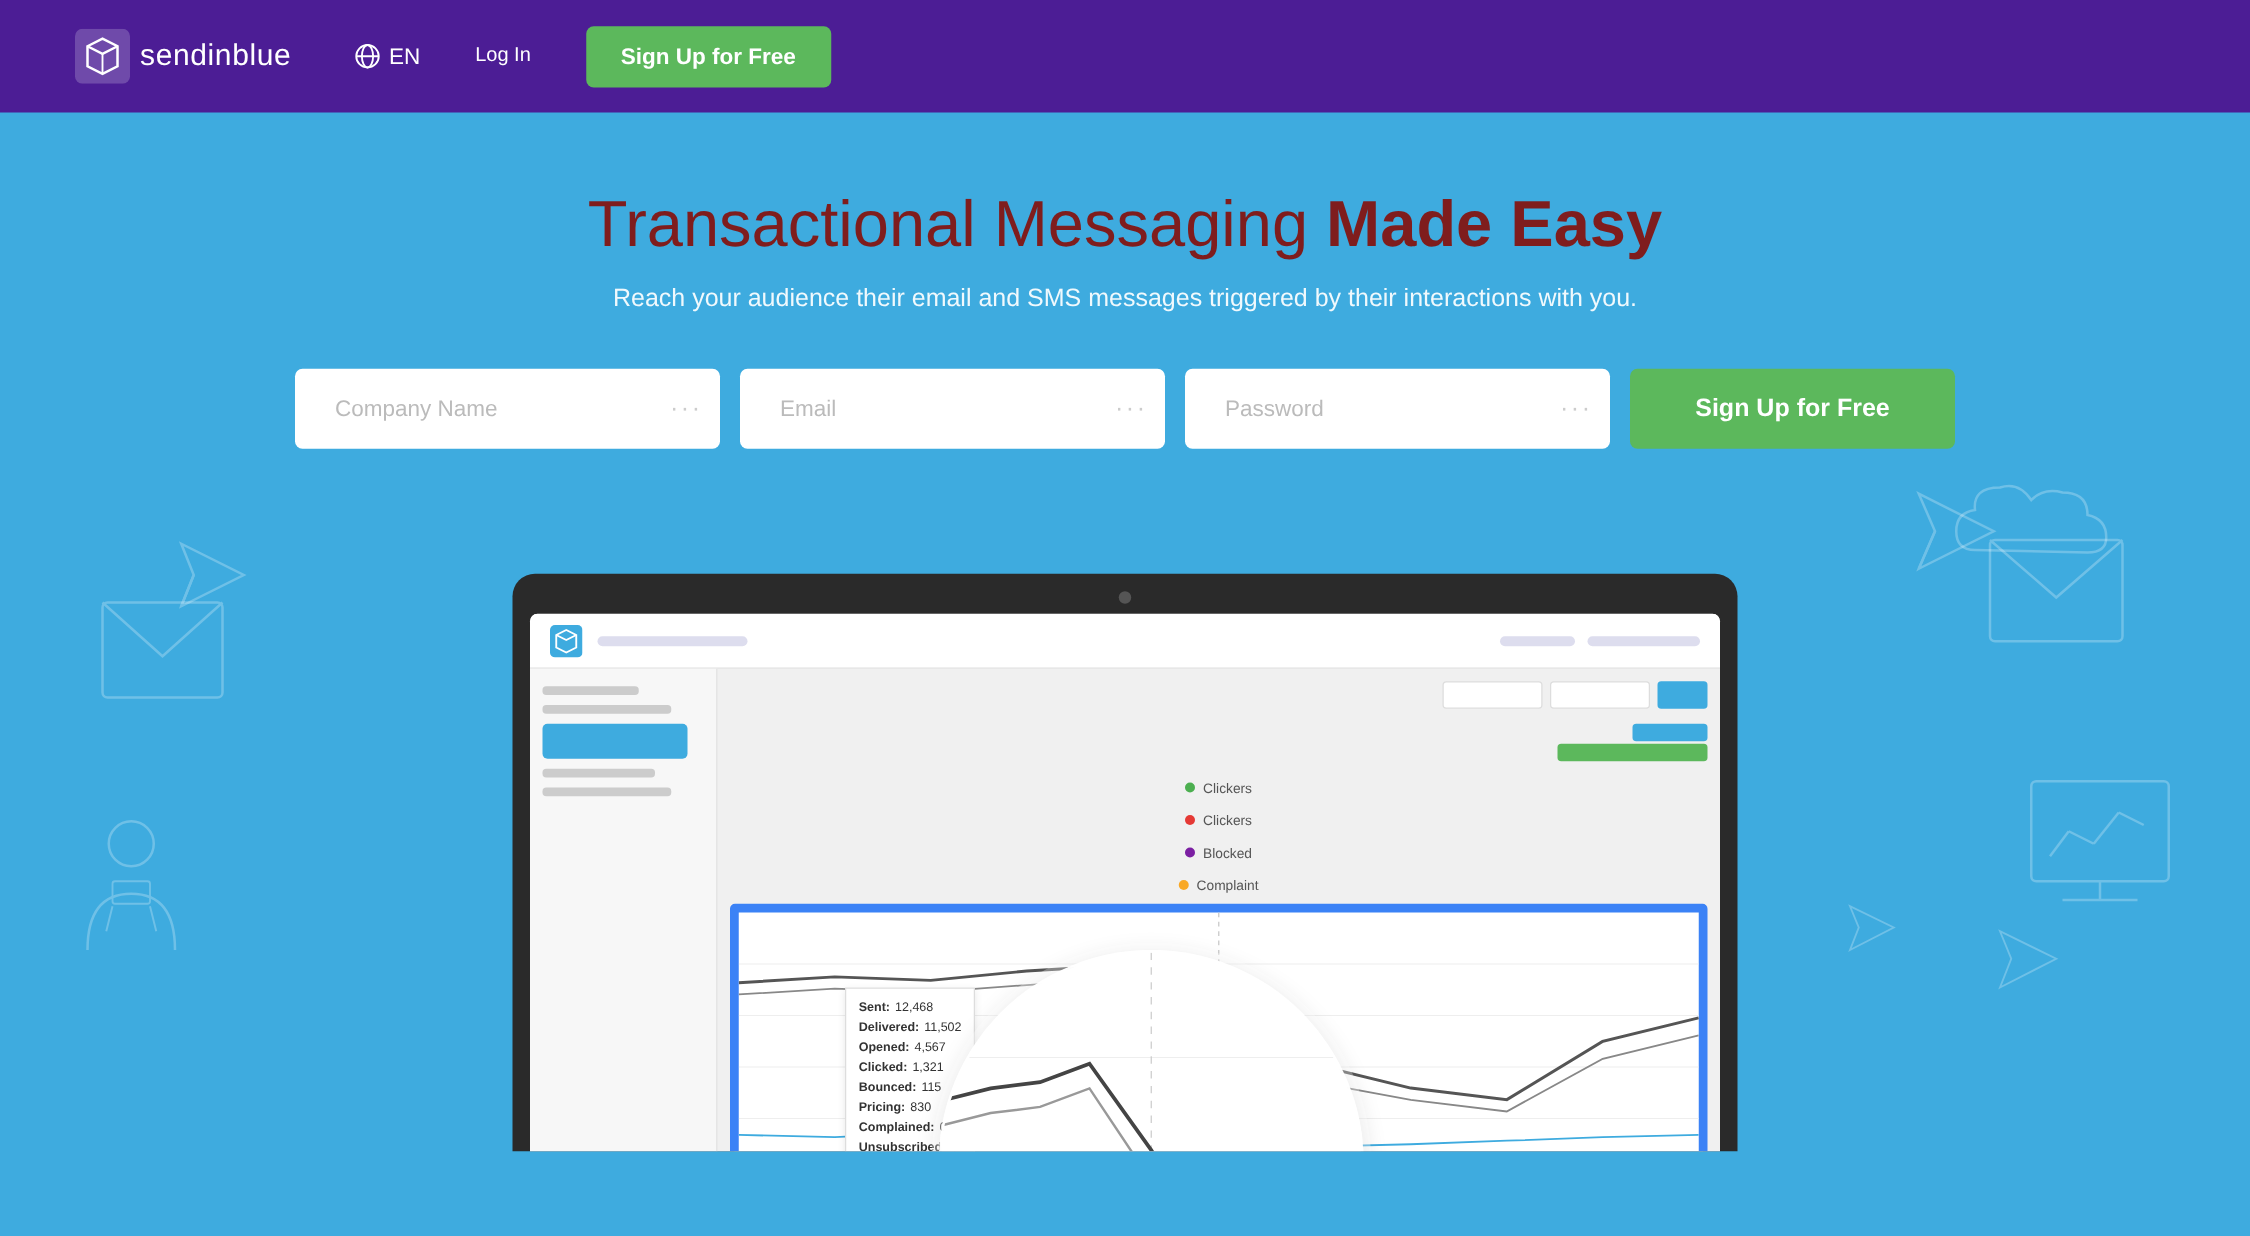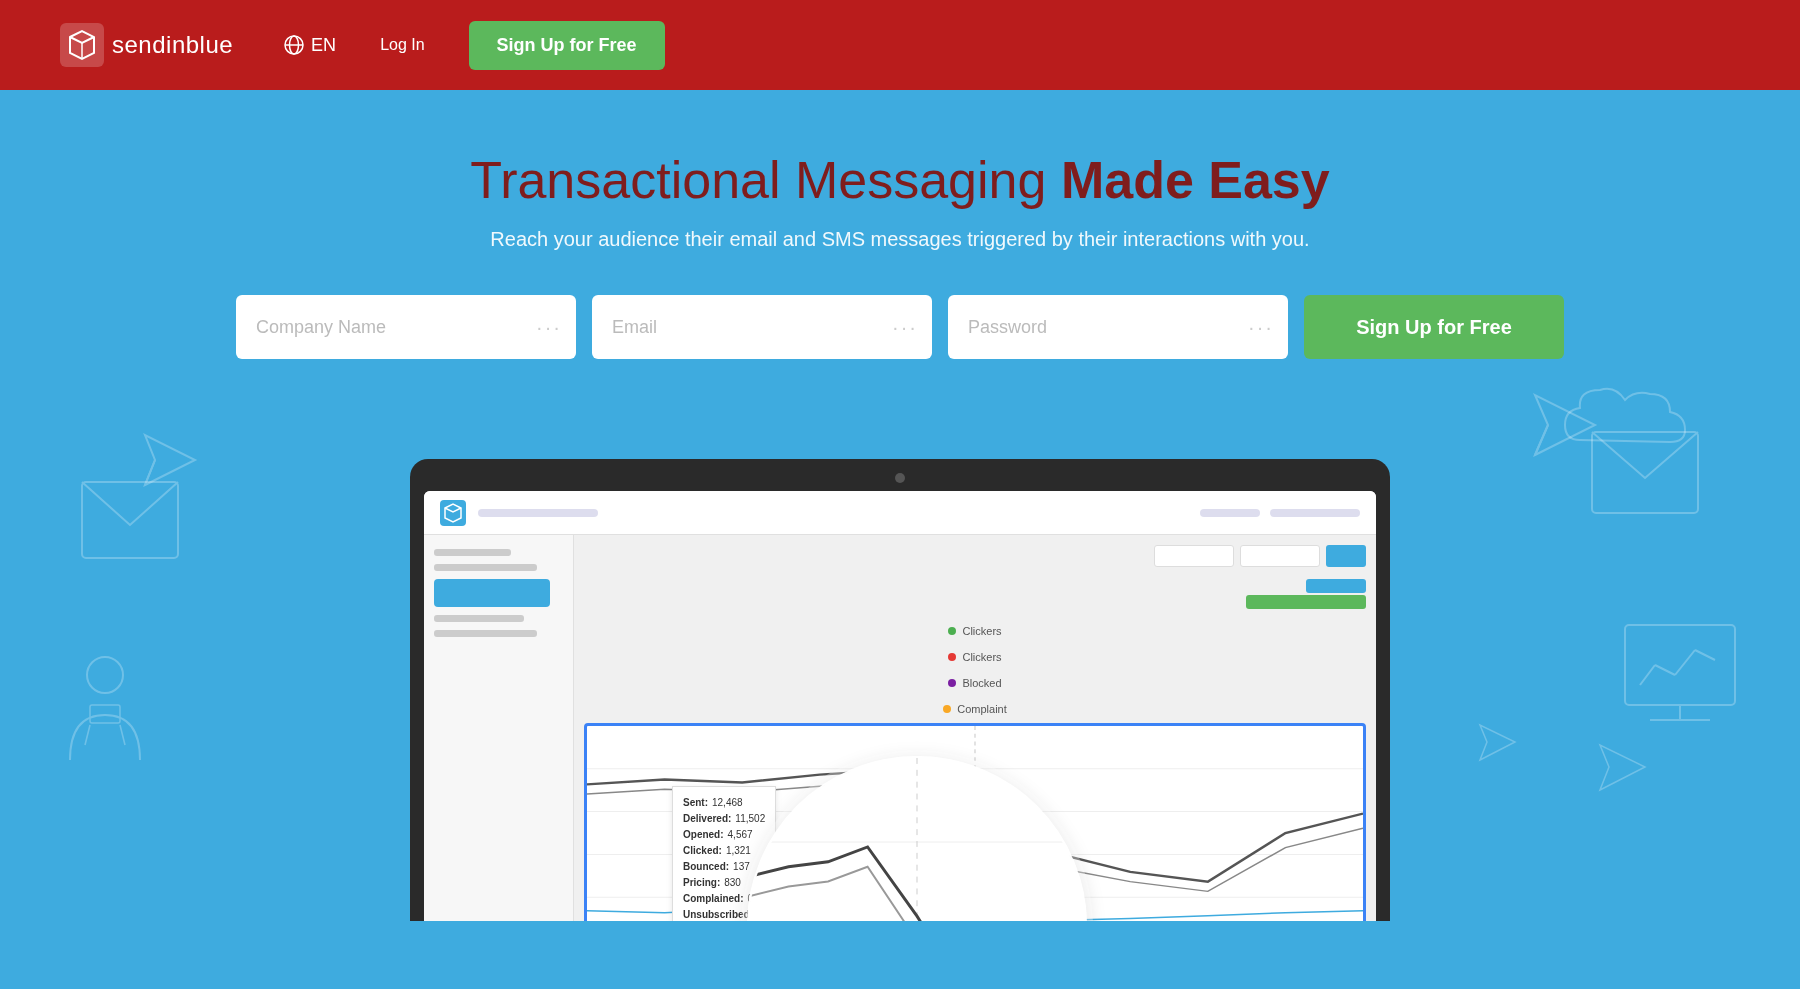--- a/index.html
+++ b/index.html
@@ -10,21 +10,21 @@
       background: #3eabdf;
       overflow-x: hidden;
     }
 
     
     nav {
       display: flex;
       align-items: center;
       padding: 0 60px;
       height: 90px;
-      background: #b91c1c;
+      background: #4c1d95;
     }
     .logo-wrap {
       display: flex;
       align-items: center;
       gap: 8px;
       margin-right: 50px;
     }
     .logo-icon {
       width: 44px;
       height: 44px;
@@ -109,21 +109,21 @@
     .form-input-wrap {
       position: relative;
       flex: 1;
       max-width: 340px;
     }
     .form-input {
       width: 100%;
       height: 64px;
       border: none;
       border-radius: 6px;
-      padding: 0 50px 0 20px;
+      padding: 0 50px 0 32px;
       font-size: 18px;
       color: #aaa;
       background: #fff;
       outline: none;
     }
     .form-input::placeholder {
       color: #bbb;
     }
     .input-dots {
       position: absolute;
@@ -250,21 +250,21 @@
       font-size: 11px;
       color: #555;
     }
     .legend-dot {
       width: 8px; height: 8px; border-radius: 50%; display: inline-block; margin-right: 3px;
     }
     .chart-area {
       position: relative;
       height: 300px;
       background: #fff;
-      border: 3px solid #3b82f6;
+      border: 7px solid #3b82f6;
       border-radius: 4px;
     }
 
     
     .chart-tooltip {
       position: absolute;
       left: 85px;
       top: 60px;
       background: #fff;
       border: 1px solid #ddd;
@@ -600,21 +600,21 @@
               <div class="tooltip-row">
                 <span class="tooltip-label">Opened:</span>
                 <span>4,567</span>
               </div>
               <div class="tooltip-row">
                 <span class="tooltip-label">Clicked:</span>
                 <span>1,321</span>
               </div>
               <div class="tooltip-row">
                 <span class="tooltip-label">Bounced:</span>
-                <span>137</span>
+                <span>115</span>
               </div>
               <div class="tooltip-row">
                 <span class="tooltip-label">Pricing:</span>
                 <span>830</span>
               </div>
               <div class="tooltip-row">
                 <span class="tooltip-label">Complained:</span>
                 <span>0</span>
               </div>
               <div class="tooltip-row">

